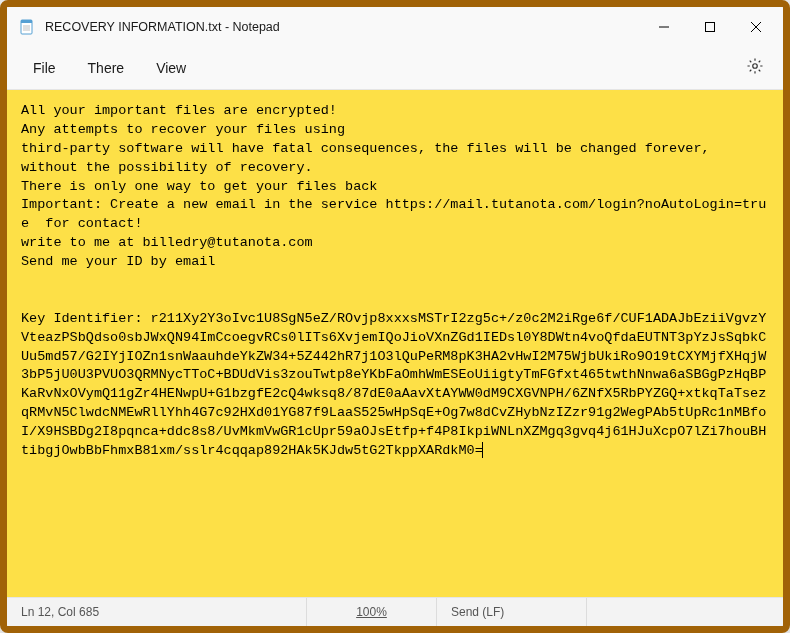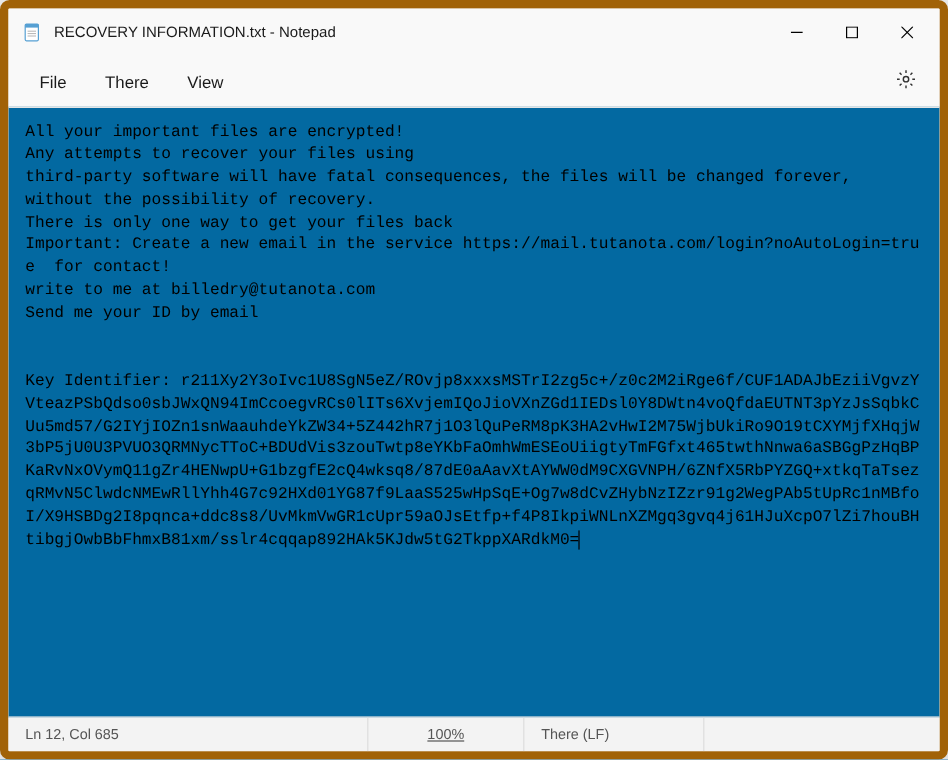--- a/index.html
+++ b/index.html
@@ -80,21 +80,21 @@
   .menu-spacer { flex: 1; }
   .gear-btn {
     width: 36px; height: 36px;
     display: flex;
     align-items: center;
     justify-content: center;
     border-radius: 4px;
   }
   .editor {
     flex: 1;
-    background: #0369a1;
+    background: #fde047;
     border-top: 1px solid #e5e5e5;
     border-bottom: 1px solid #e5e5e5;
     padding: 12px 14px 6px 14px;
     font-family: Consolas, "Courier New", monospace;
     font-size: 13.5px;
     line-height: 1.4;
     color: #000;
     white-space: pre-wrap;
     word-break: break-all;
     overflow: hidden;
@@ -192,15 +192,15 @@
 Important: Create a new email in the service https://mail.tutanota.com/login?noAutoLogin=true  for contact!
 write to me at billedry@tutanota.com
 Send me your ID by email
 
 
 Key Identifier: r211Xy2Y3oIvc1U8SgN5eZ/ROvjp8xxxsMSTrI2zg5c+/z0c2M2iRge6f/CUF1ADAJbEziiVgvzYVteazPSbQdso0sbJWxQN94ImCcoegvRCs0lITs6XvjemIQoJioVXnZGd1IEDsl0Y8DWtn4voQfdaEUTNT3pYzJsSqbkCUu5md57/G2IYjIOZn1snWaauhdeYkZW34+5Z442hR7j1O3lQuPeRM8pK3HA2vHwI2M75WjbUkiRo9O19tCXYMjfXHqjW3bP5jU0U3PVUO3QRMNycTToC+BDUdVis3zouTwtp8eYKbFaOmhWmESEoUiigtyTmFGfxt465twthNnwa6aSBGgPzHqBPKaRvNxOVymQ11gZr4HENwpU+G1bzgfE2cQ4wksq8/87dE0aAavXtAYWW0dM9CXGVNPH/6ZNfX5RbPYZGQ+xtkqTaTsezqRMvN5ClwdcNMEwRllYhh4G7c92HXd01YG87f9LaaS525wHpSqE+Og7w8dCvZHybNzIZzr91g2WegPAb5tUpRc1nMBfoI/X9HSBDg2I8pqnca+ddc8s8/UvMkmVwGR1cUpr59aOJsEtfp+f4P8IkpiWNLnXZMgq3gvq4j61HJuXcpO7lZi7houBHtibgjOwbBbFhmxB81xm/sslr4cqqap892HAk5KJdw5tG2TkppXARdkM0=</span><span class="caret"></span></div>
 
   <div class="statusbar">
     <div class="status-cell pos">Ln 12, Col 685</div>
     <div class="status-cell zoom">100%</div>
-    <div class="status-cell eol">There (LF)</div>
+    <div class="status-cell eol">Send (LF)</div>
   </div>
 </div>
 
 </body></html>

